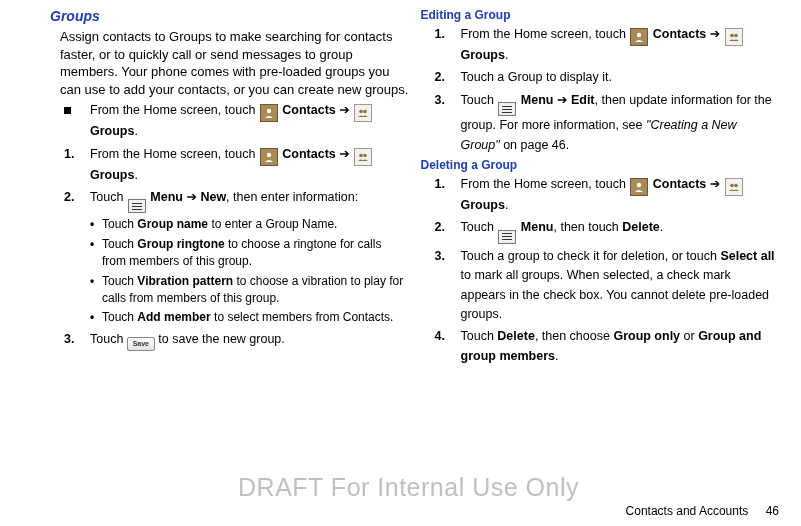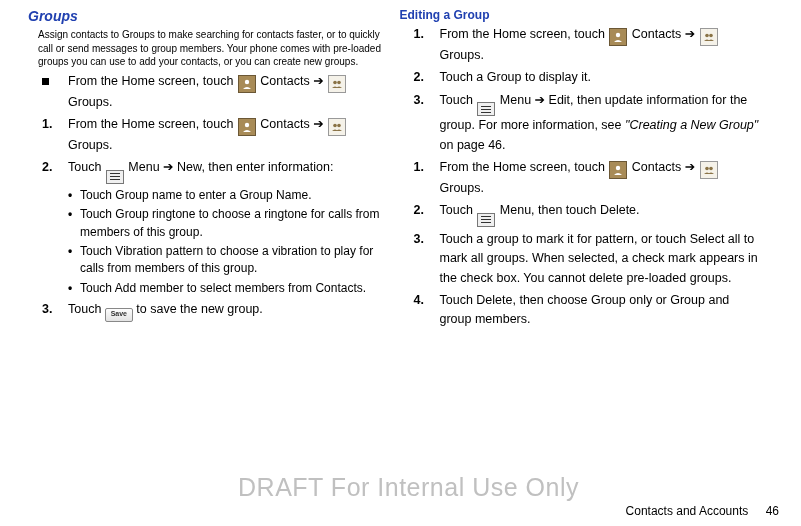--- a/index.html
+++ b/index.html
@@ -7,36 +7,37 @@
       font-family: Arial, Helvetica, sans-serif;
       width: 801px;
       height: 526px;
       position: relative;
       background: #fff;
       color: #000;
       font-size: 12px;
     }
     .content {
       display: flex;
-      padding: 8px 36px 0 22px;
+      padding: 8px 16px 0 22px;
+      margin-left: 22px;
     }
     .column {
       width: 50%;
       padding: 0 6px;
     }
     h2 {
       font-family: 'Trebuchet MS', sans-serif;
       font-size: 14px;
       font-weight: bold;
       font-style: italic;
       color: #2040b0;
       margin-bottom: 4px;
     }
     .intro {
-      font-size: 10px;
+      font-size: 13px;
       line-height: 1.35;
       margin-left: 10px;
       margin-bottom: 3px;
     }
     h3 {
       font-family: 'Trebuchet MS', sans-serif;
       font-size: 12px;
       font-weight: bold;
       color: #2040b0;
       margin-top: 3px;
@@ -117,21 +118,21 @@
       width: 28px;
       height: 14px;
       background: linear-gradient(#fdfdfd,#e3e3e3);
       border: 1px solid #888;
       border-radius: 2px;
       font-size: 7px;
       font-weight: bold;
       color: #333;
       vertical-align: -3px;
     }
-    strong { font-weight: normal; }
+    strong { font-weight: bold; }
     .watermark {
       position: absolute;
       bottom: 24px;
       left: 16px; right: 0;
       text-align: center;
       font-size: 25px;
       color: #c0c0c0;
       font-family: Arial, sans-serif;
       letter-spacing: 0.5px;
       pointer-events: none;
@@ -283,20 +284,21 @@
               <span></span>
               <span></span>
             </span>
           </span>
         <strong>Menu</strong>
         <span> ➔ </span>
         <strong>Edit</strong><span>, then update information for the group. For more information, see </span><span class="quote">"Creating a New Group"</span><span> on page 46.</span>
       </span>
     </div>
 
+    <h3>Deleting a Group</h3>
     <div class="row">
       <span class="marker">1.</span>
       <span class="row-text">
         <span>From the Home screen, touch </span>
         <span class="icon-sq icon-contacts">
             <svg width="12" height="12" viewBox="0 0 12 12">
               <circle cx="6" cy="4" r="2.2" fill="#fff"></circle>
               <path d="M2 11 Q6 7 10 11 Z" fill="#fff"></path>
             </svg>
           </span>
@@ -323,21 +325,21 @@
               <span></span>
               <span></span>
             </span>
           </span>
         <strong>Menu</strong><span>, then touch </span><strong>Delete</strong><span>.</span>
       </span>
     </div>
     <div class="row">
       <span class="marker">3.</span>
       <span class="row-text">
-        <span>Touch a group to mark it for pattern, or touch </span><strong>Select all</strong><span> to mark all groups. When selected, a check mark appears in the check box. You cannot delete pre-loaded groups.</span>
+        <span>Touch a group to check it for deletion, or touch </span><strong>Select all</strong><span> to mark all groups. When selected, a check mark appears in the check box. You cannot delete pre-loaded groups.</span>
       </span>
     </div>
     <div class="row">
       <span class="marker">4.</span>
       <span class="row-text">
         <span>Touch </span><strong>Delete</strong><span>, then choose </span><strong>Group only</strong><span> or </span><strong>Group and group members</strong><span>.</span>
       </span>
     </div>
   </div>
 </div>

